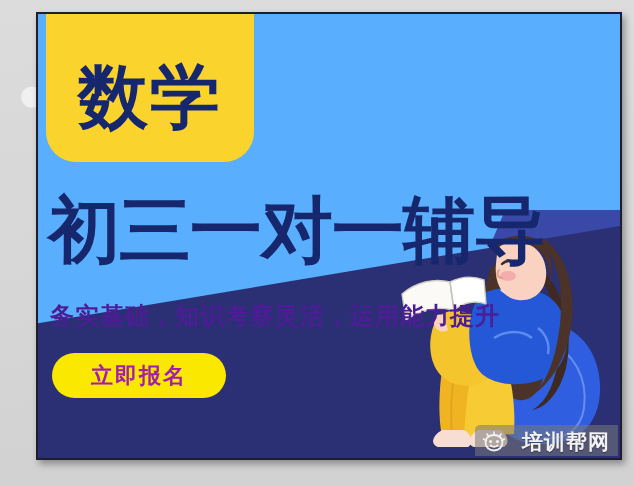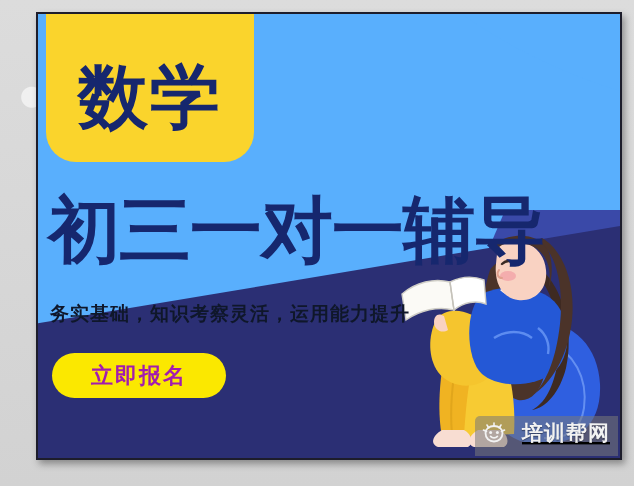--- a/index.html
+++ b/index.html
@@ -120,24 +120,24 @@
     white-space:nowrap;
     z-index:6;
   }
 
   
   #subtitle {
     position:absolute;
     left:12px; top:288px;
     font-family:"DejaVu Sans", sans-serif;
     font-weight:bold;
-    font-size:19px;
+    font-size:24px;
     line-height:1.2;
     letter-spacing:1px;
-    color:#0f172a;
+    color:#4c1d95;
     white-space:nowrap;
     z-index:6;
   }
 
   
   #cta-button {
     position:absolute;
     left:14px; top:339px;
     width:174px; height:45px;
     background:#fbe800;
@@ -159,25 +159,24 @@
     right:-8px; top:218px;
     width:230px; height:230px;
     z-index:5;
   }
 
   
   #watermark {
     position:absolute;
     right:2px; bottom:2px;
     display:flex; align-items:center; gap:16px;
-    padding:3px 8px 9px 7px;
+    padding:3px 8px 0 7px;
     background:rgba(120,120,120,.55);
     border-radius:5px 0 0 0;
     z-index:20;
-    text-decoration:underline;
   }
   #watermark .wm-text {
     font-family:"DejaVu Sans", sans-serif;
     font-weight:bold;
     font-size:21px;
     letter-spacing:1px;
     color:#f2f2f2;
     text-shadow:0 1px 1px rgba(0,0,0,.4);
     white-space:nowrap;
   }

